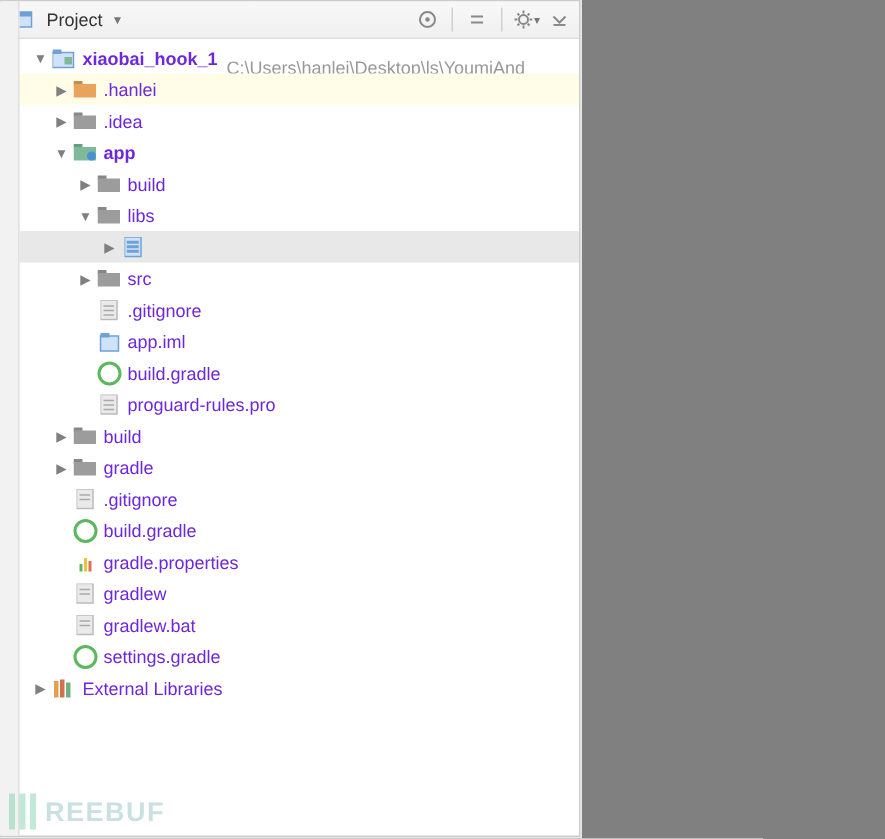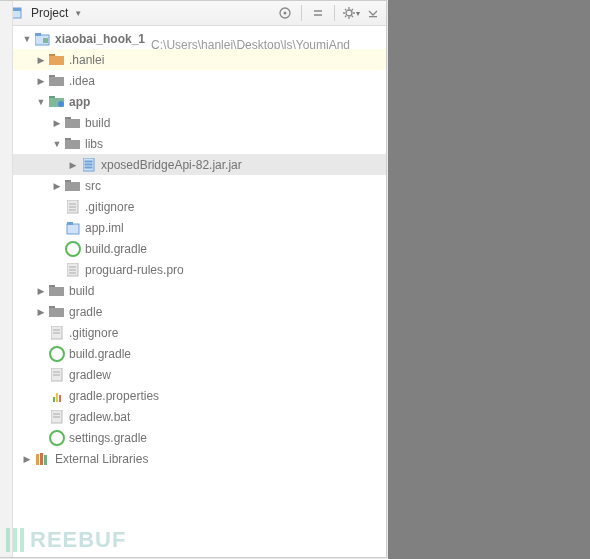--- a/index.html
+++ b/index.html
@@ -54,21 +54,21 @@
     display:inline-flex; align-items:center; justify-content:center;
     color:#808080; font-size:9px;
     flex-shrink:0;
   }
   .arrow.blank{visibility:hidden;}
   .icon {
     width:16px; height:16px; margin:0 4px 0 2px;
     display:inline-flex; align-items:center; justify-content:center;
     flex-shrink:0;
   }
-  .label { color:#737373; }
+  .label { color:#6d28d9; }
   .label.bold { font-weight:bold; }
   .path { color:#999; margin-left:6px; font-size:12px;margin-top:13px;}
   .indent { display:inline-block; flex-shrink:0;} 
   .folder-g svg rect.body{fill:#9c9c9c;}
   .folder-t svg rect.body{fill:#7fb99a;}
   .folder-o svg rect.body{fill:#e8a45a;}
   .file-generic svg rect{fill:#eaeaea; stroke:#bbb;}
   .file-jar svg rect{fill:#cfe2f7; stroke:#6fa0d6;}
   .circle-green{width:12px;height:12px;border:2px solid #5cb85c;border-radius:50%;background:#fff;}
   .bars {display:flex;gap:1px;align-items:flex-end;height:12px;}
@@ -85,21 +85,21 @@
   .watermark {
     position:absolute;
     left:6px; bottom:6px;
     display:flex; align-items:center; gap:6px;
     opacity:0.35;
     z-index:20;
     pointer-events:none;
   }
   .wm-bars{display:flex;gap:3px;}
   .wm-bars span{width:4px;height:24px;background:#4fc28f;}
-  .wm-text{font-size:22px;font-weight:600;color:#6aa; letter-spacing:1px;}
+  .wm-text{font-size:18px;font-weight:600;color:#6aa; letter-spacing:1px;}
   .proj-icon svg{}
 </style>
 </head>
 <body>
 
 <div class="panel">
   <div class="left-gutter"></div>
 
   <div class="toolbar">
     <div class="tb-left">
@@ -230,21 +230,20 @@
       <span class="indent" style="width:50px"></span>
       <span class="arrow">▶</span>
       <span class="icon file-jar">
           <svg width="12" height="14">
             <rect x="0" y="0" width="11" height="13"></rect>
             <rect x="2" y="3" width="7" height="1" fill="#6fa0d6"></rect>
             <rect x="2" y="6" width="7" height="1" fill="#6fa0d6"></rect>
             <rect x="2" y="9" width="7" height="1" fill="#6fa0d6"></rect>
           </svg>
         </span>
-      <span class="label">xposedBridgeApi-82.jar.jar</span>
     </div>
 
     <div class="row">
       <span class="indent" style="width:34px"></span>
       <span class="arrow">▶</span>
       <span class="icon folder-g">
           <svg width="16" height="13">
             <rect x="0" y="1" width="6" height="3" fill="#888"></rect>
             <rect class="body" x="0" y="3" width="15" height="9"></rect>
           </svg>
@@ -338,33 +337,20 @@
       <span class="label">.gitignore</span>
     </div>
 
     <div class="row">
       <span class="indent" style="width:18px"></span>
       <span class="arrow blank">▶</span>
       <span class="icon">
           <span class="circle-green"></span>
         </span>
       <span class="label">build.gradle</span>
-    </div>
-
-    <div class="row">
-      <span class="indent" style="width:18px"></span>
-      <span class="arrow blank">▶</span>
-      <span class="icon file-generic">
-          <svg width="12" height="14">
-            <rect x="0" y="0" width="11" height="13"></rect>
-            <line x1="2" y1="4" x2="9" y2="4" stroke="#aaa"></line>
-            <line x1="2" y1="7" x2="9" y2="7" stroke="#aaa"></line>
-          </svg>
-        </span>
-      <span class="label">gradlew</span>
     </div>
 
     <div class="row">
       <span class="indent" style="width:18px"></span>
       <span class="arrow blank">▶</span>
       <span class="icon">
           <span class="bars">
             <span class="b1"></span>
             <span class="b2"></span>
             <span class="b3"></span>
@@ -376,20 +362,33 @@
     <div class="row">
       <span class="indent" style="width:18px"></span>
       <span class="arrow blank">▶</span>
       <span class="icon file-generic">
           <svg width="12" height="14">
             <rect x="0" y="0" width="11" height="13"></rect>
             <line x1="2" y1="4" x2="9" y2="4" stroke="#aaa"></line>
             <line x1="2" y1="7" x2="9" y2="7" stroke="#aaa"></line>
           </svg>
         </span>
+      <span class="label">gradlew</span>
+    </div>
+
+    <div class="row">
+      <span class="indent" style="width:18px"></span>
+      <span class="arrow blank">▶</span>
+      <span class="icon file-generic">
+          <svg width="12" height="14">
+            <rect x="0" y="0" width="11" height="13"></rect>
+            <line x1="2" y1="4" x2="9" y2="4" stroke="#aaa"></line>
+            <line x1="2" y1="7" x2="9" y2="7" stroke="#aaa"></line>
+          </svg>
+        </span>
       <span class="label">gradlew.bat</span>
     </div>
 
 
     <div class="row">
       <span class="indent" style="width:18px"></span>
       <span class="arrow blank">▶</span>
       <span class="icon">
           <span class="circle-green"></span>
         </span>

